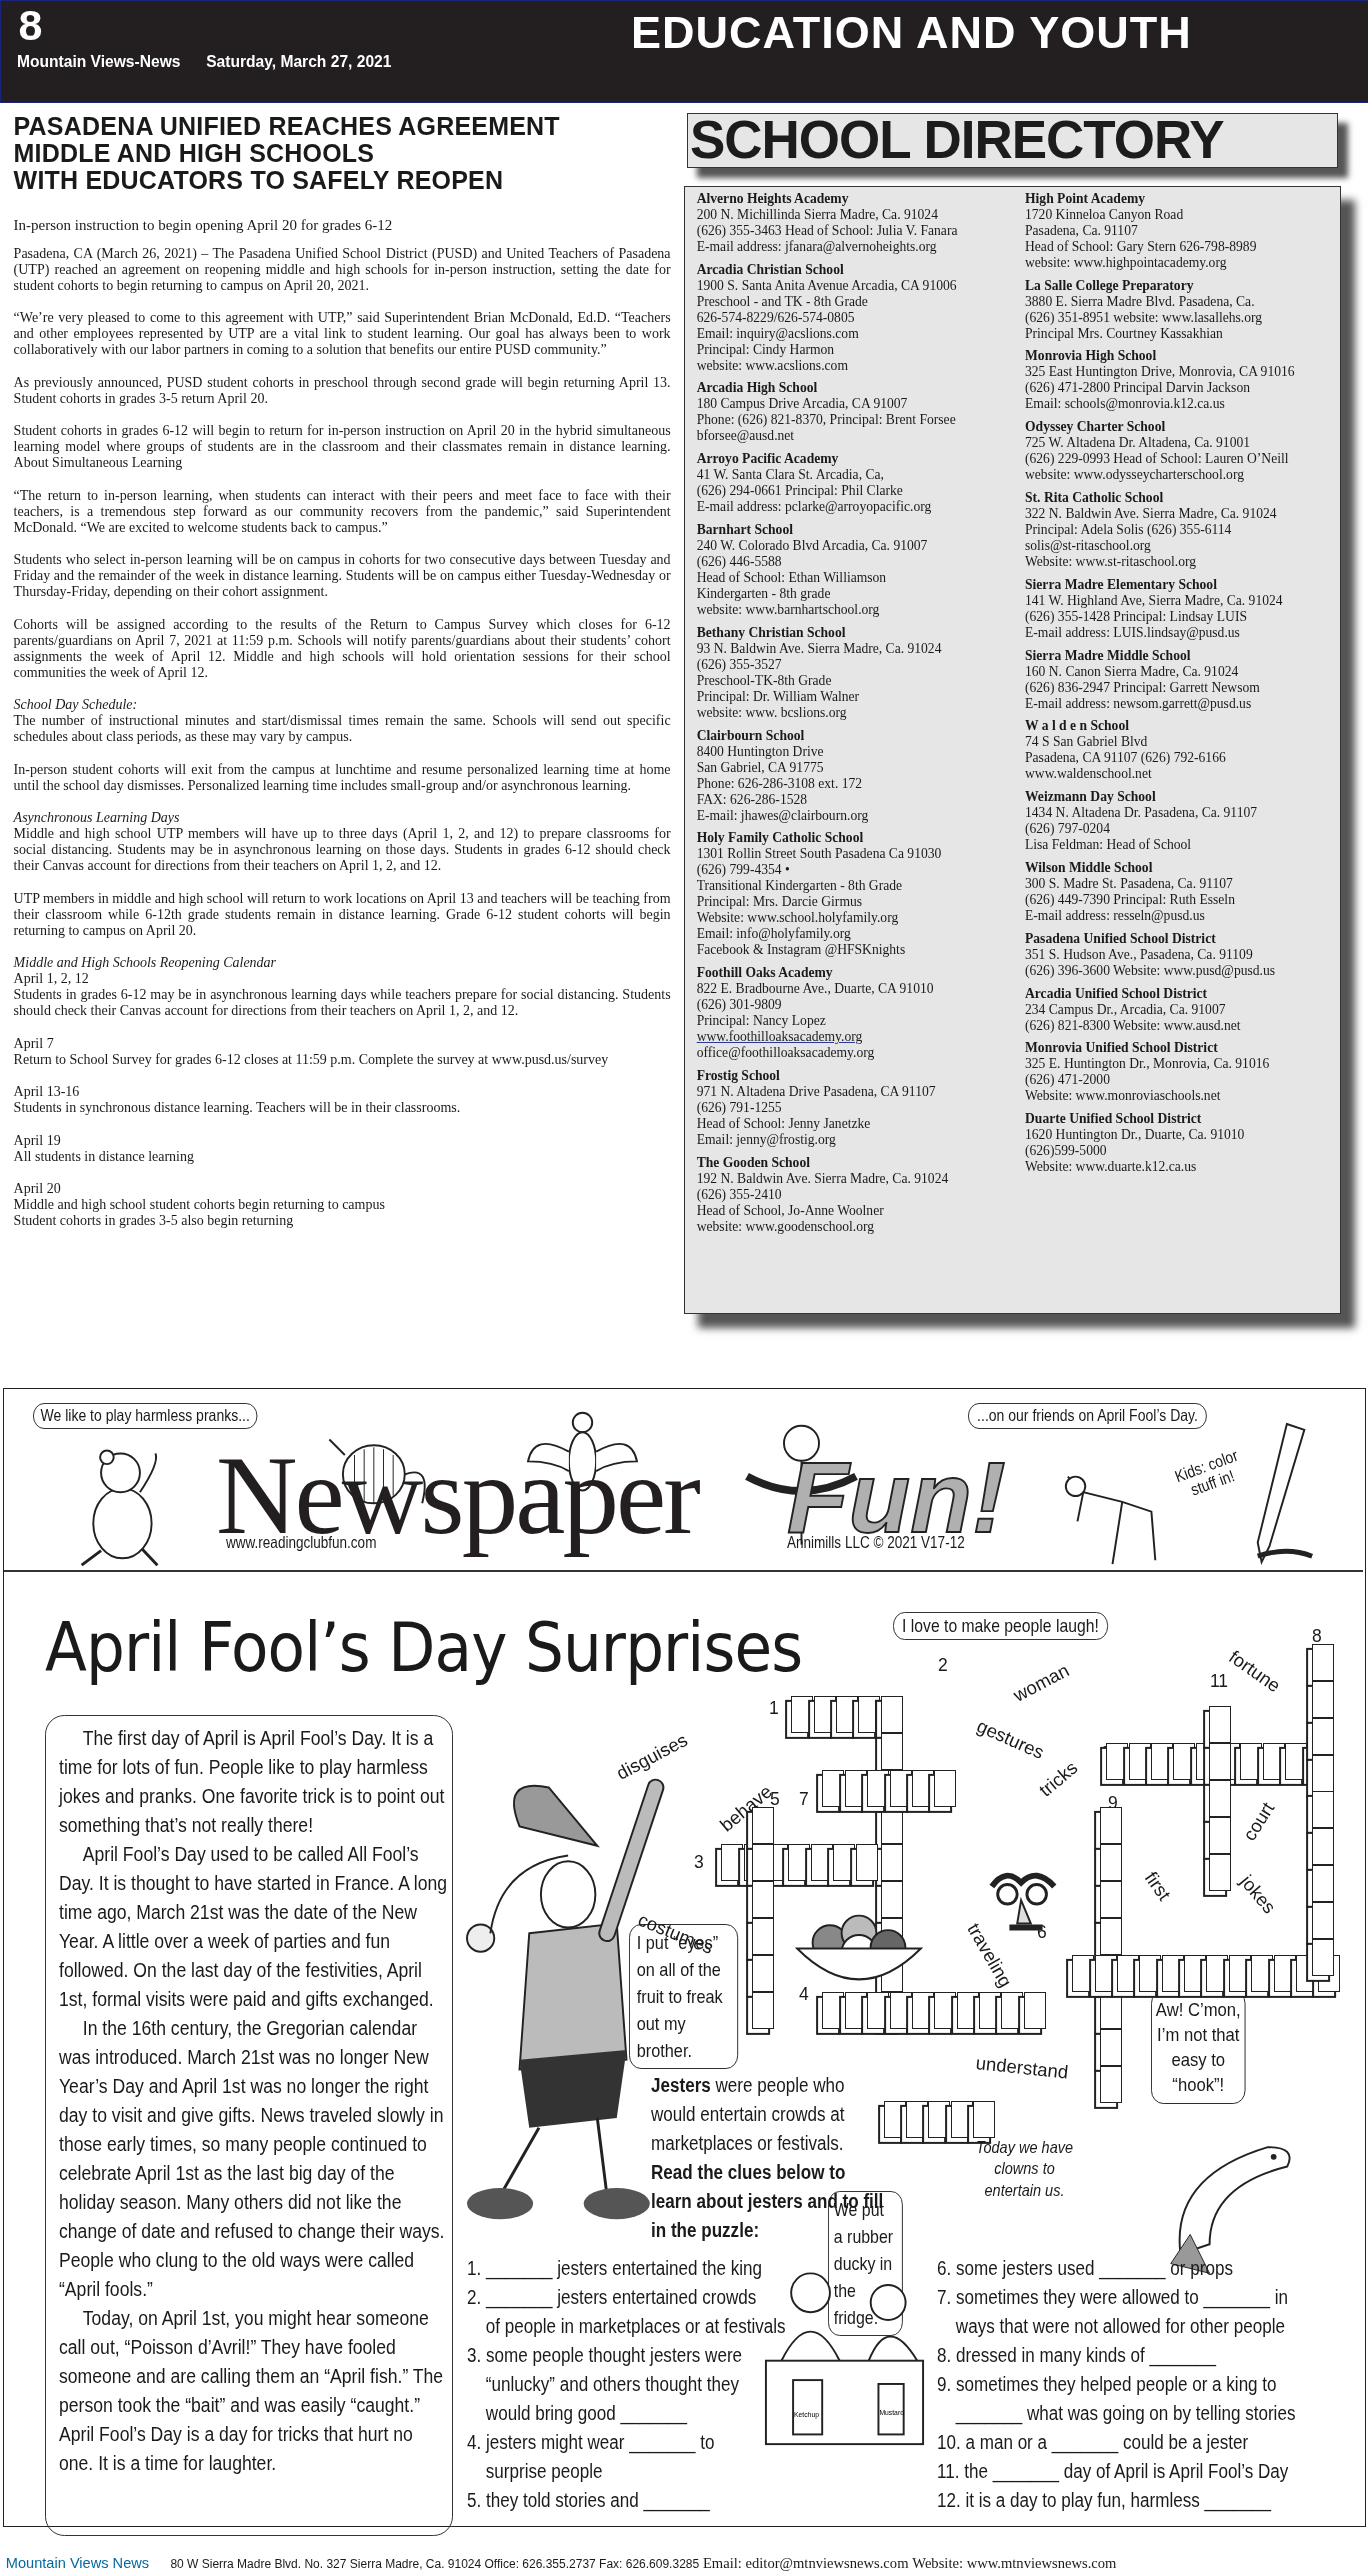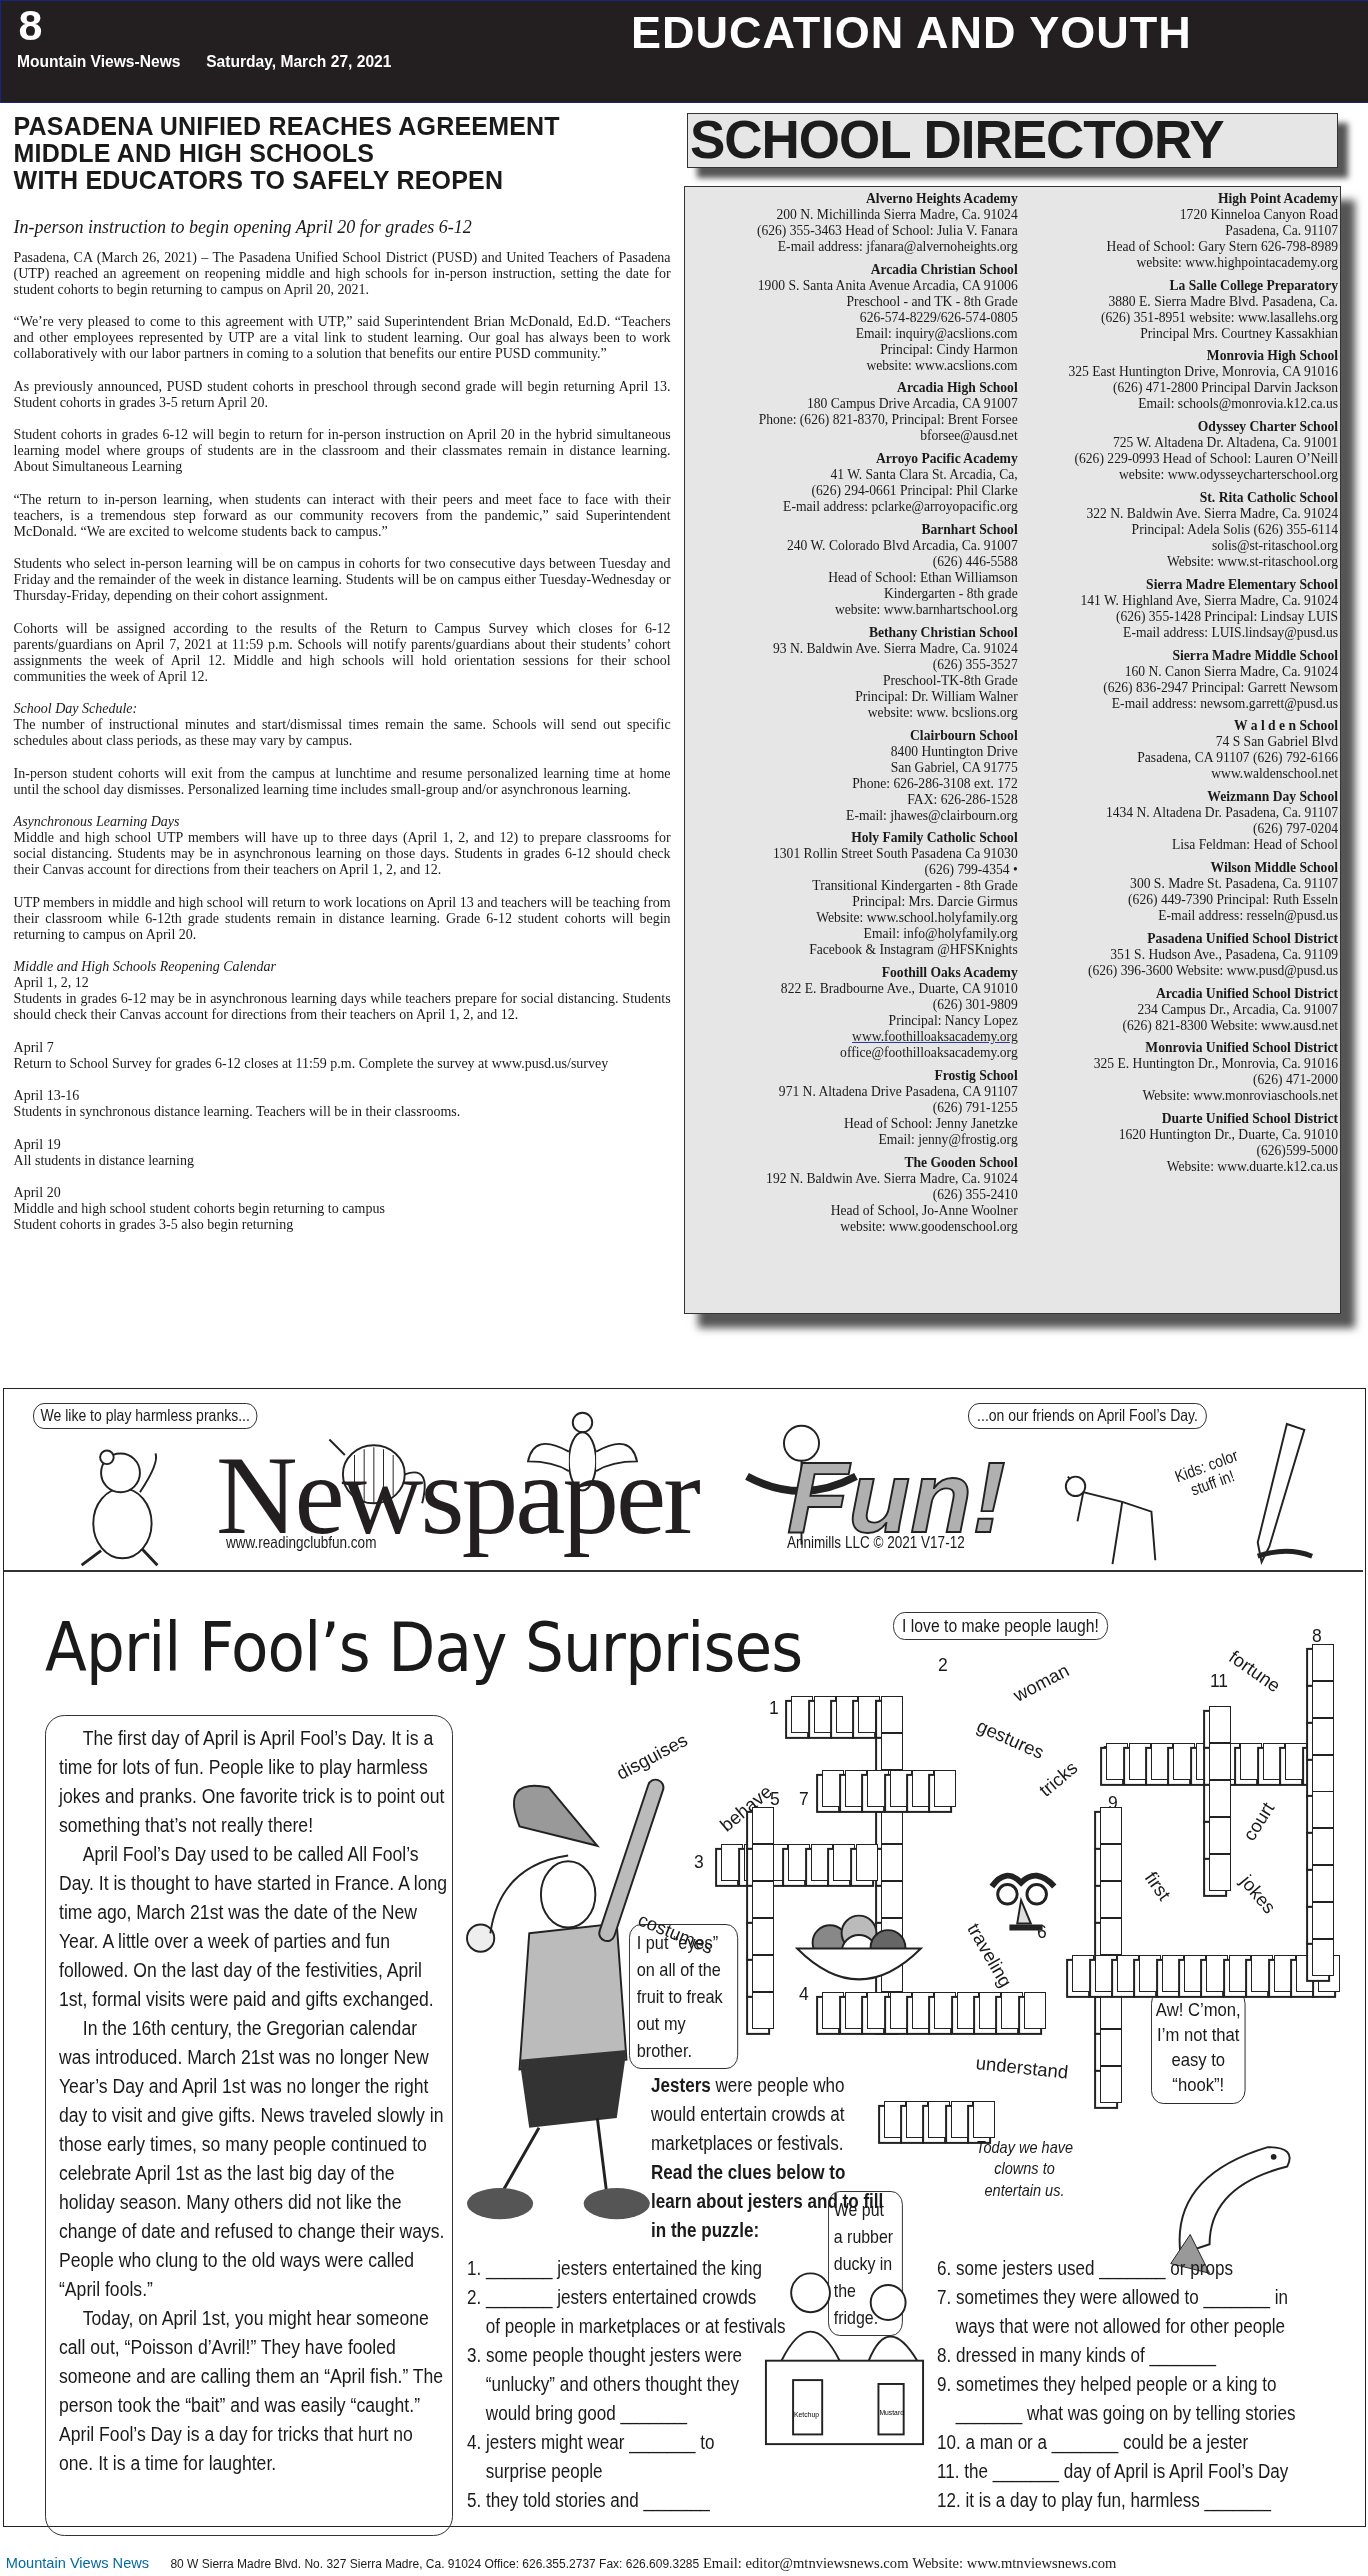--- a/index.html
+++ b/index.html
@@ -8,29 +8,29 @@
   
   .masthead { position: absolute; left: 0; top: 0; width: 1369px; height: 103px; background: #231f20; border: 1.9px solid #1a237e; }
   .page-num { position: absolute; left: 17.5px; top: 1.9px; color: #fff; font-family: "Liberation Sans", sans-serif; font-weight: bold; font-size: 43px; line-height: 45px; }
   .paper-line { position: absolute; left: 16px; top: 52px; color: #fff; font-family: "Liberation Sans", sans-serif; font-weight: bold; font-size: 15.6px; }
   .paper-line span { margin-right: 21.4px; }
   .section-title { position: absolute; left: 630px; top: 5.8px; color: #fff; font-family: "Liberation Sans", sans-serif; font-weight: bold; font-size: 45px; letter-spacing: 1px; }
 
   
   .article { position: absolute; left: 13.6px; top: 113px; width: 657px; }
   .headline { font-family: "Liberation Sans", sans-serif; font-weight: bold; font-size: 25px; line-height: 27px; letter-spacing: 0.2px; }
-  .subhead { font-style: italic; font-size: 18px; margin-top: 23px; margin-bottom: 11.7px; }
+  .subhead { font-size: 15px; margin-top: 23px; margin-bottom: 11.7px; }
   .article p { font-size: 14px; line-height: 16px; margin-bottom: 16.5px; text-align: justify; }
   .article .sect { font-style: italic; display: block; }
   .article .line { display: block; }
 
   
   .dir-title-box { position: absolute; left: 687px; top: 113px; width: 651px; height: 55px; background: #e6e6e6; border: 1.9px solid #333; box-shadow: 9.7px 9.7px 5.8px #555; }
   .dir-title { font-family: "Liberation Sans", sans-serif; font-weight: bold; font-size: 53px; line-height: 52px; padding-left: 1.9px; letter-spacing: -1px; color: #1c1c1c; }
-  .dir-box { position: absolute; left: 684px; top: 186px; width: 657px; height: 1128px; background: #e6e6e7; border: 1.9px solid #333; box-shadow: 13.6px 13.6px 7.8px #555; text-align: right; }
+  .dir-box { position: absolute; left: 684px; top: 186px; width: 657px; height: 1128px; background: #e6e6e7; border: 1.9px solid #333; box-shadow: 13.6px 13.6px 7.8px #555; }
   .dir-col { position: absolute; top: 3.9px; width: 321px; }
   .dir-col.left { left: 11.7px; }
   .dir-col.right { left: 340px; width: 313px; }
   .school { margin-bottom: 6.8px; }
   .school-name { font-weight: bold; font-size: 13.6px; line-height: 16px; }
   .school-line { font-size: 13.6px; line-height: 16px; white-space: nowrap; }
   .school-line.link { color: #222; text-decoration: underline; text-decoration-color: #2a3a9a; }
 
   
   .fun { position: absolute; left: 2.9px; top: 1388px; width: 1363px; height: 1139px; border: 1.9px solid #222; }

